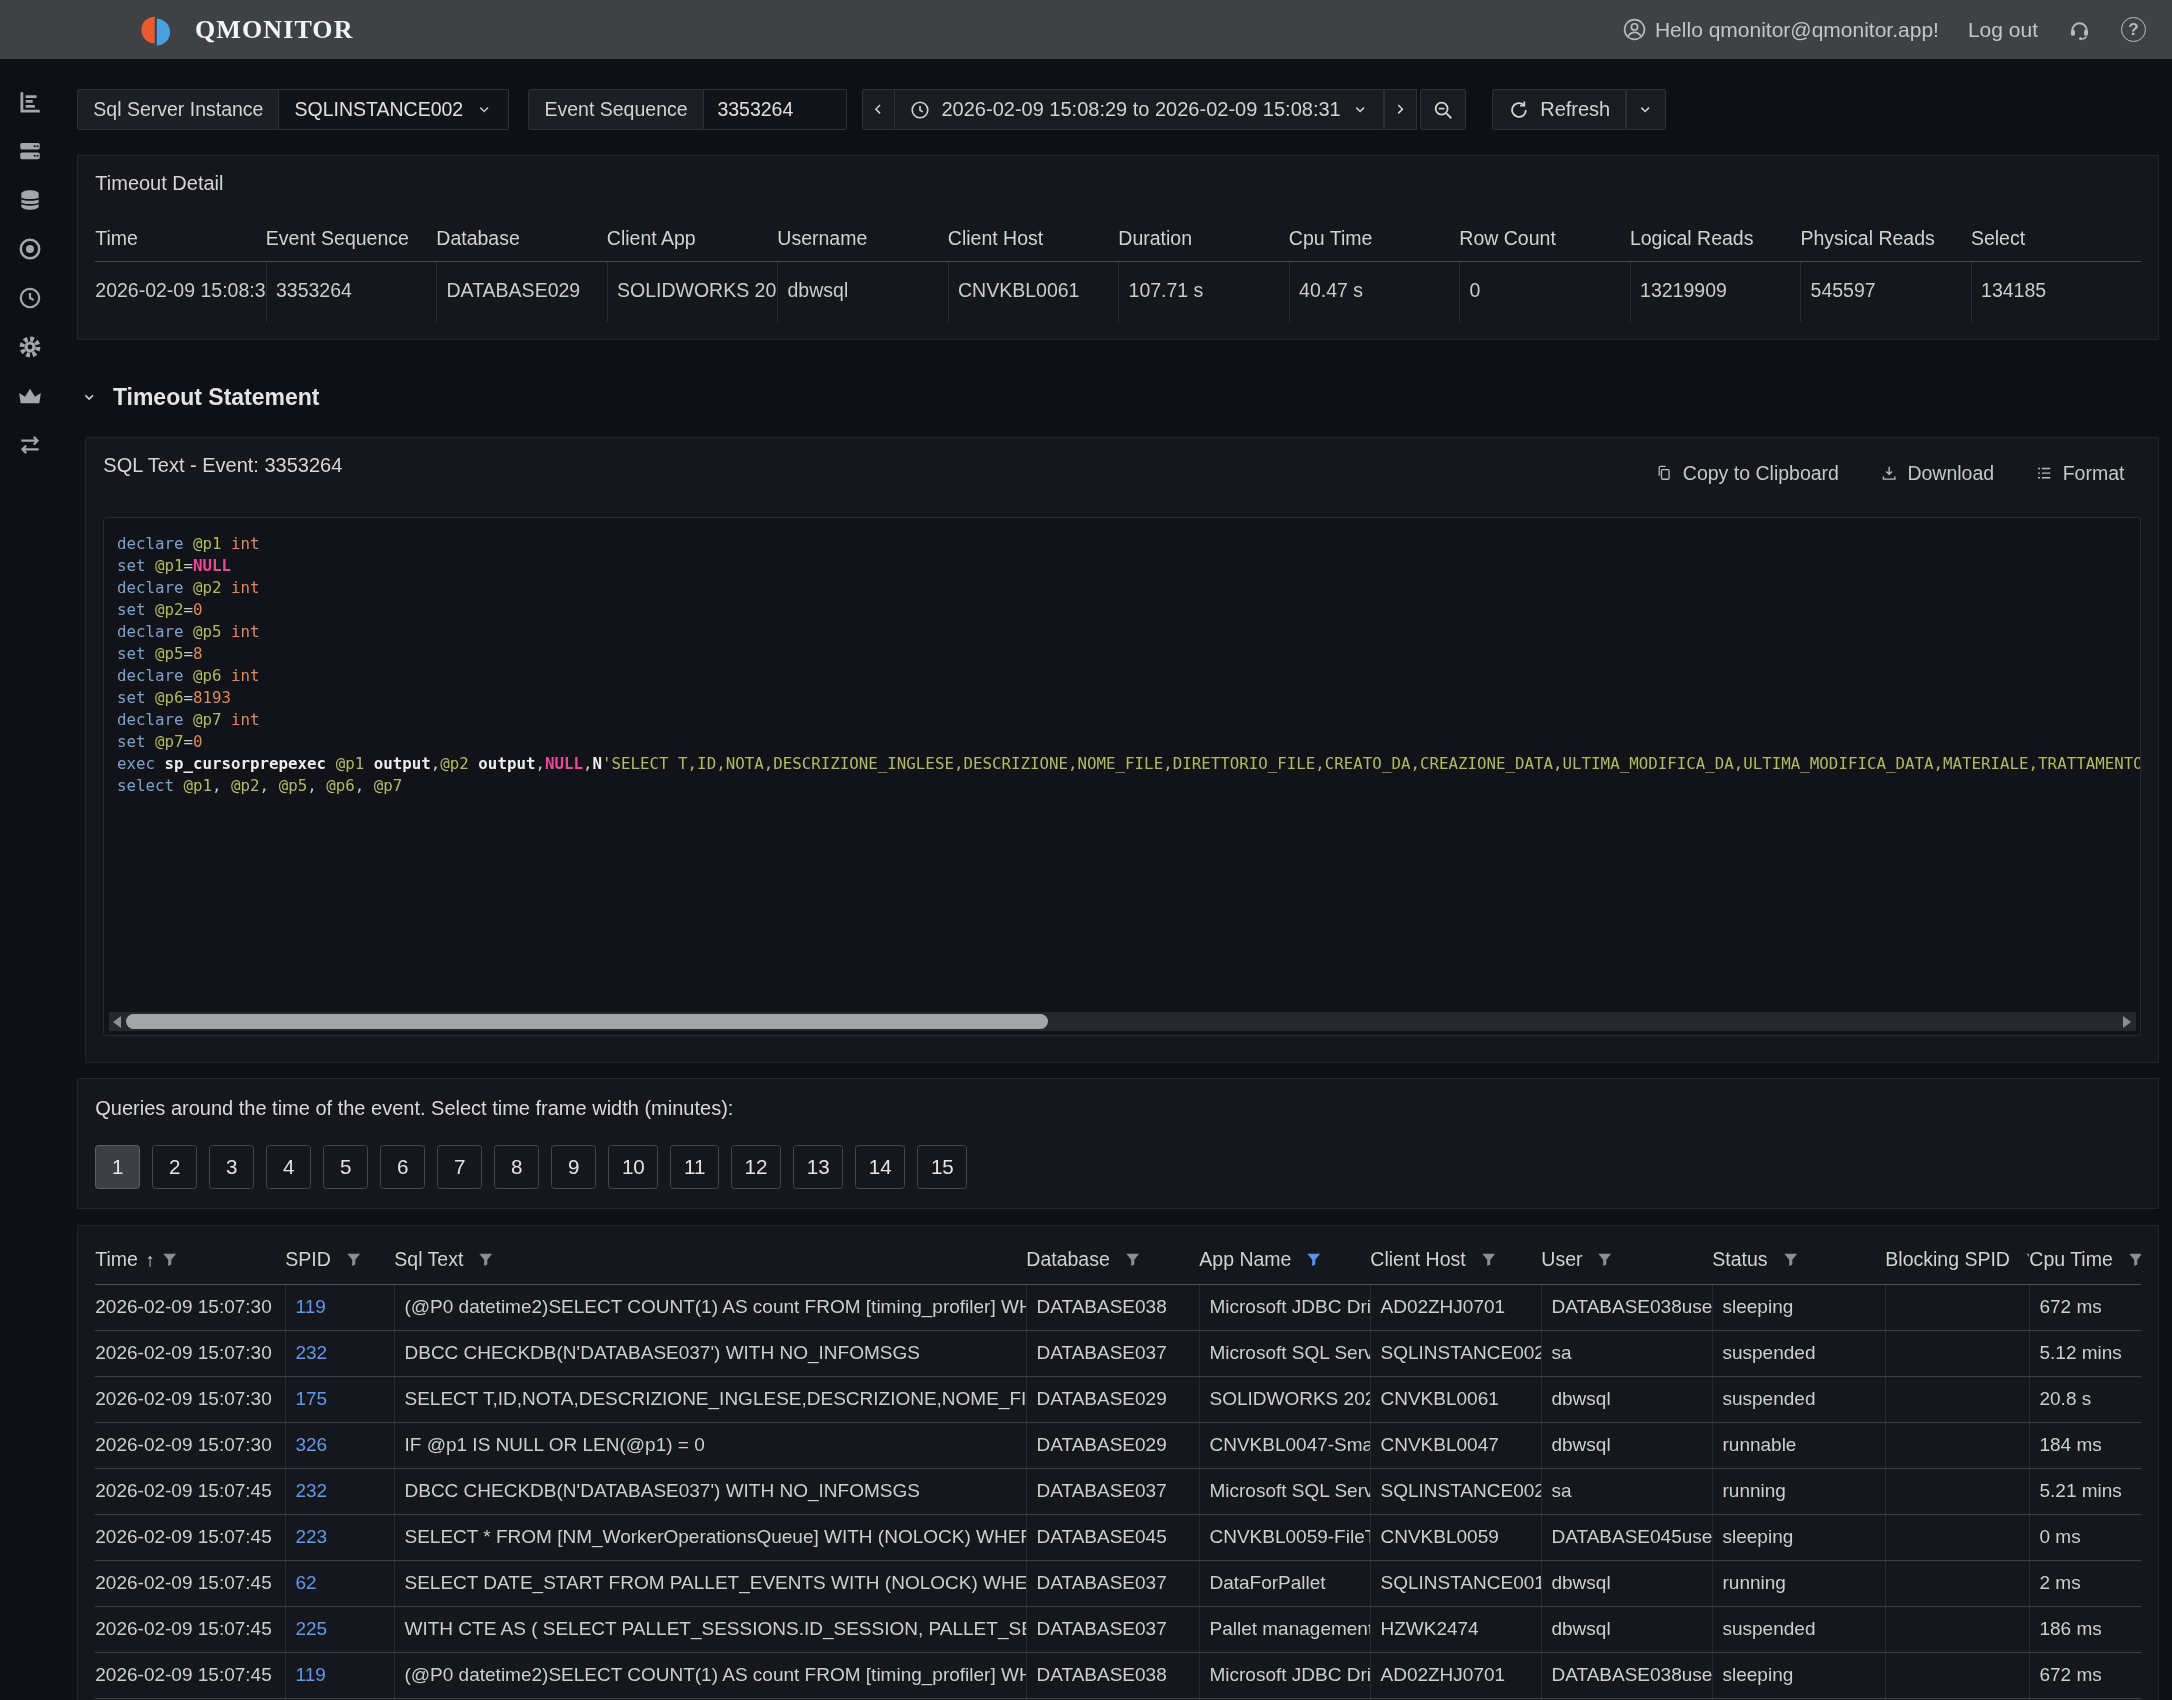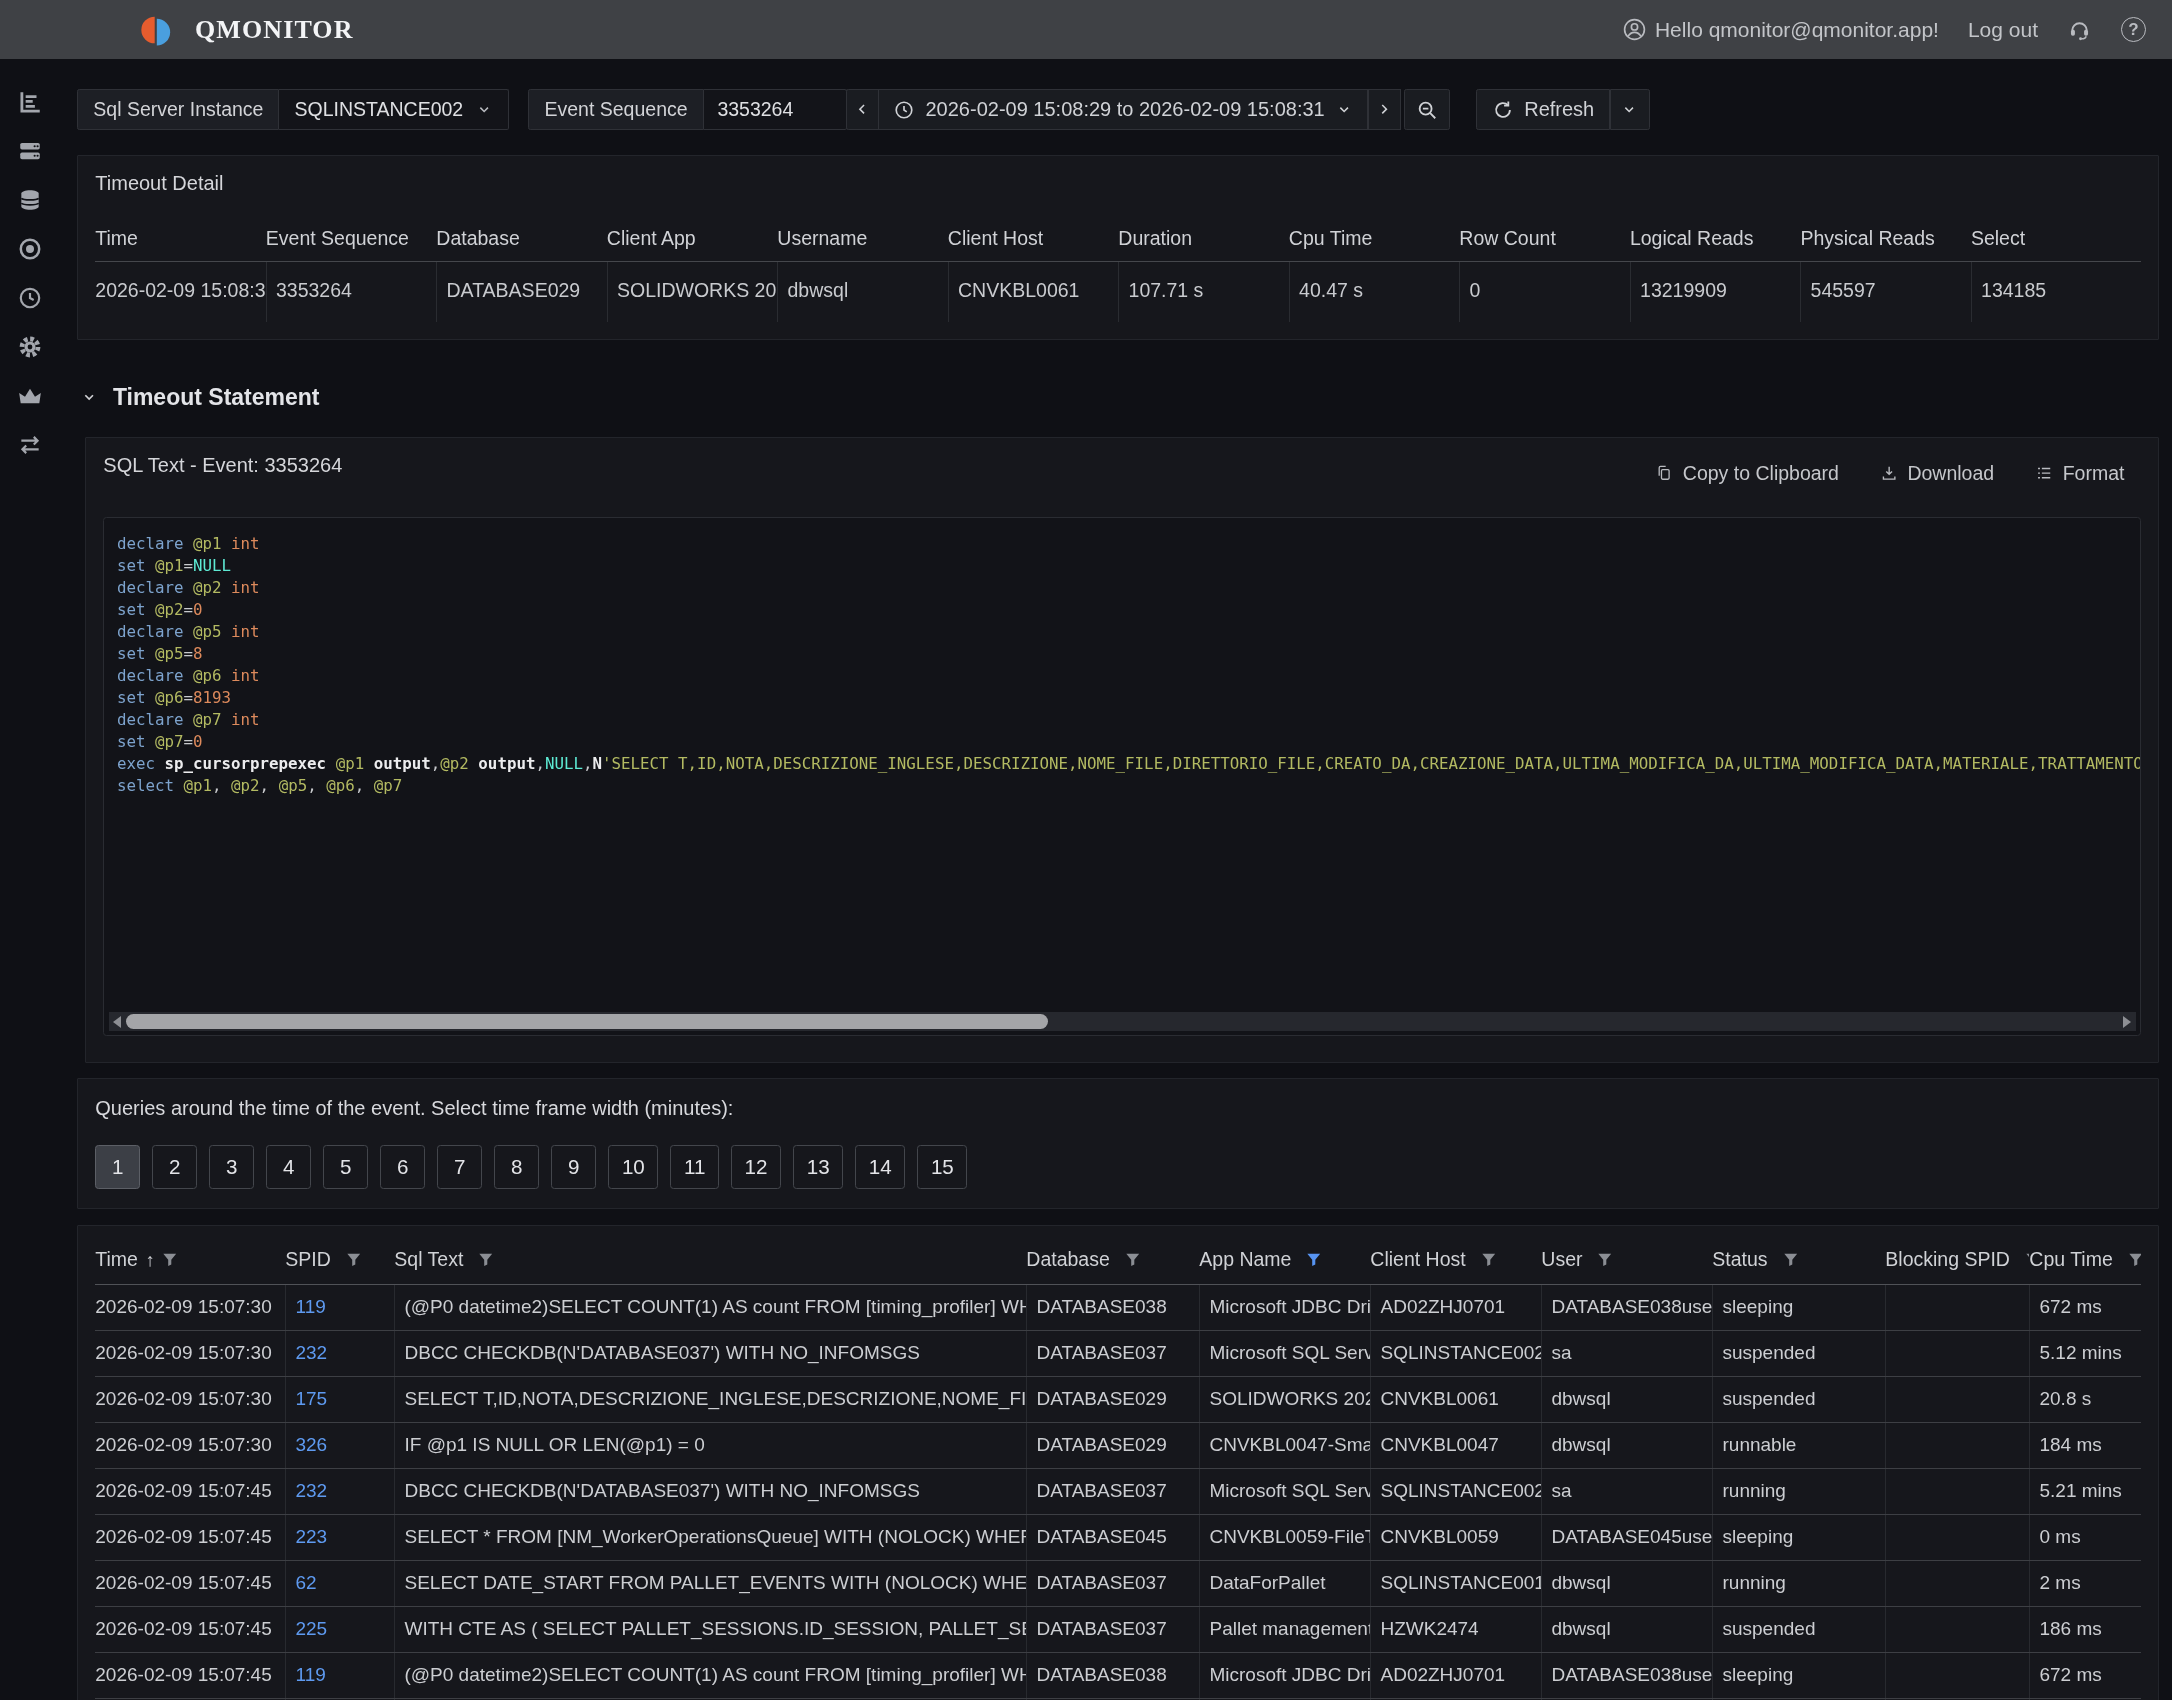--- a/index.html
+++ b/index.html
@@ -45,21 +45,21 @@
     font-size:19.5px; color:#dfe0e3; font-family:inherit; }
   .filter-right { display:flex; align-items:center; }
   .tbtn { display:flex; align-items:center; justify-content:center; gap:10.3px;
     height:41px; background:#1a1c21; border:0.6px solid #2f3137; color:#d0d2d6;
     font-size:20px; cursor:pointer; }
   .tbtn.sq { width:33px; }
   .tbtn.mg { width:46px; margin-left:3.4px; border-radius:2.3px; }
   .tbtn.range { padding:0 13.8px; }
   .grp > .tbtn:first-child { border-radius:2.3px 0 0 2.3px; }
   .grp > .tbtn { margin-left:-0.6px; }
-  .grp { display:flex; }
+  .grp { display:flex;margin-left:16px; }
   .refresh-grp { display:flex; margin-left:26px; }
   .refresh-grp .tbtn:first-child { border-radius:2.3px 0 0 2.3px; padding:0 15px; }
   .refresh-grp .tbtn:last-child { border-radius:0 2.3px 2.3px 0; width:40px; margin-left:-0.6px; }
   .ic24 { width:22px; height:22px; }
   .ic-sm { width:18.3px; height:18.3px; }
 
   
   .panel { background:#16171c; border:0.6px solid #23252b; border-radius:1px; }
   .panel-title { font-size:20px; color:#d5d6da; }
 
@@ -83,21 +83,21 @@
   .sql-toolbar { display:flex; gap:41px; margin:8px 17px 0 0; }
   .tool-btn { display:flex; align-items:center; gap:9.2px; font-size:19.5px; color:#c5c7cb; cursor:pointer; }
   .tool-btn .ic-sm { color:#b9bbc0; }
   .code-box { position:relative; margin-top:32px; height:519px; background:#121318;
     border:0.6px solid #2a2c32; border-radius:3.4px; padding:15px 0 0 12.6px; overflow:hidden; }
   .code-line { font-family:"DejaVu Sans Mono",monospace; font-size:15.8px; line-height:22px;
     white-space:pre; }
   .tk-kw  { color:#7da3cd; }
   .tk-var { color:#b3ba62; }
   .tk-typ, .tk-num { color:#dd8a5c; }
-  .tk-nul { color:#5eead4; }
+  .tk-nul { color:#ec4899;font-weight:bold; }
   .tk-pln { color:#c8cacd; }
   .tk-fn  { color:#ececee; font-weight:700; }
   .tk-str { color:#b3ba62; }
   .hscrollbar { position:absolute; left:4.6px; right:4.6px; bottom:3.4px; height:19.5px;
     background:#26282e; display:flex; align-items:center; }
   .sb-arrow { width:0; height:0; border-top:6.3px solid transparent; border-bottom:6.3px solid transparent; margin:0 4.6px; cursor:pointer; }
   .sb-left  { border-right:8px solid #8d8f94; }
   .sb-right { border-left:8px solid #8d8f94; margin-left:auto; }
   .sb-thumb { position:absolute; left:17px; top:2.3px; width:45.5%; height:15px;
     background:#a4a5a8; border-radius:7.5px; cursor:grab; }

